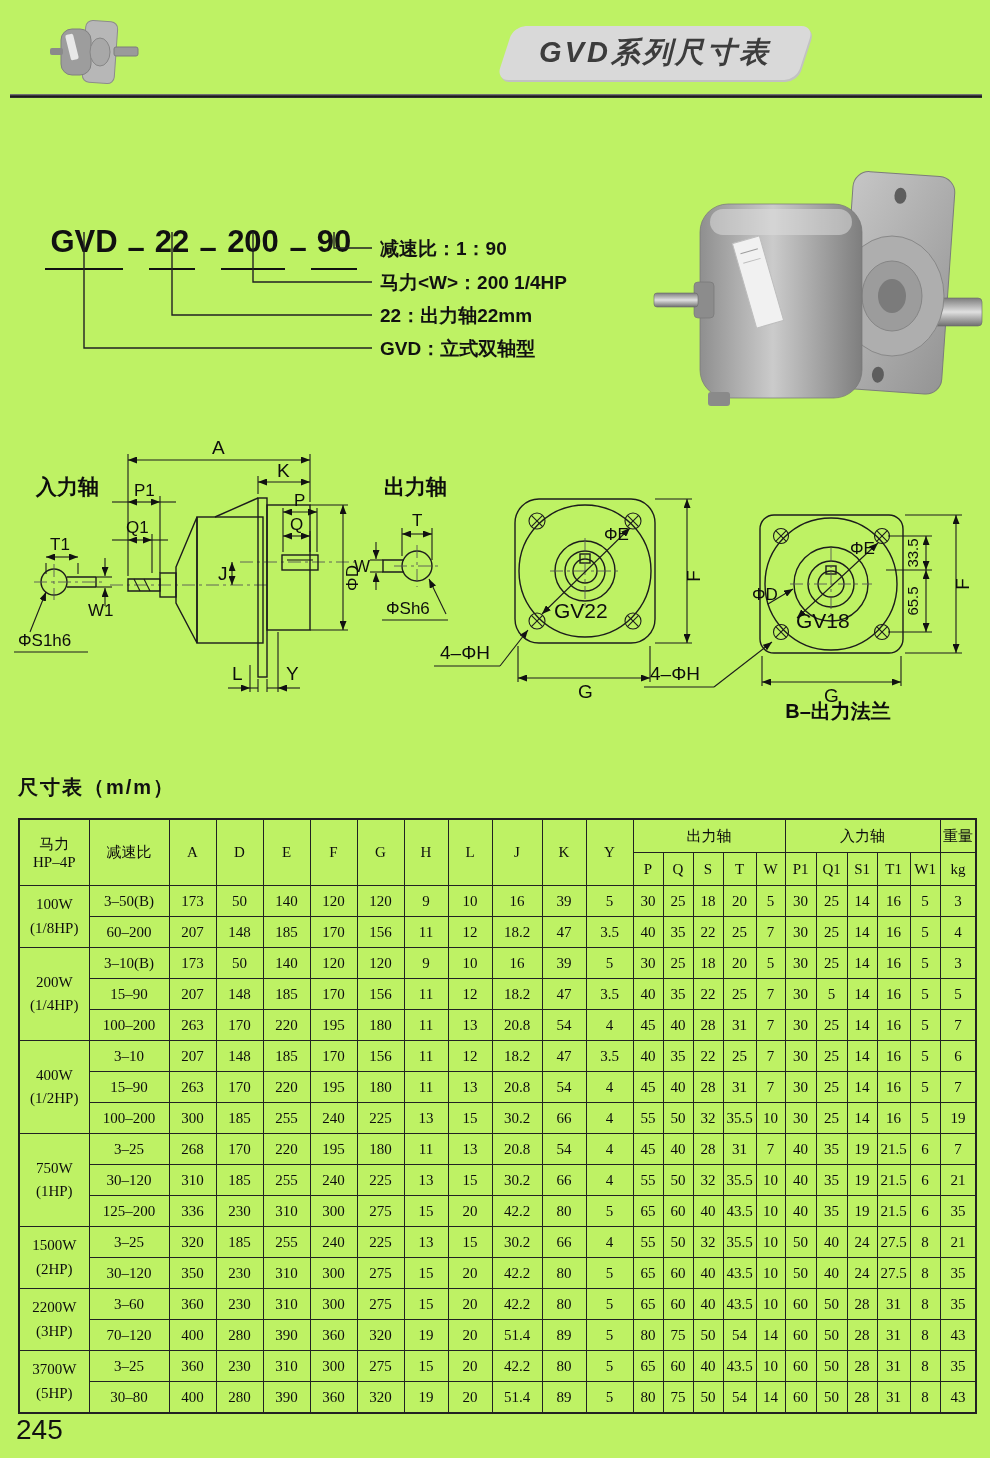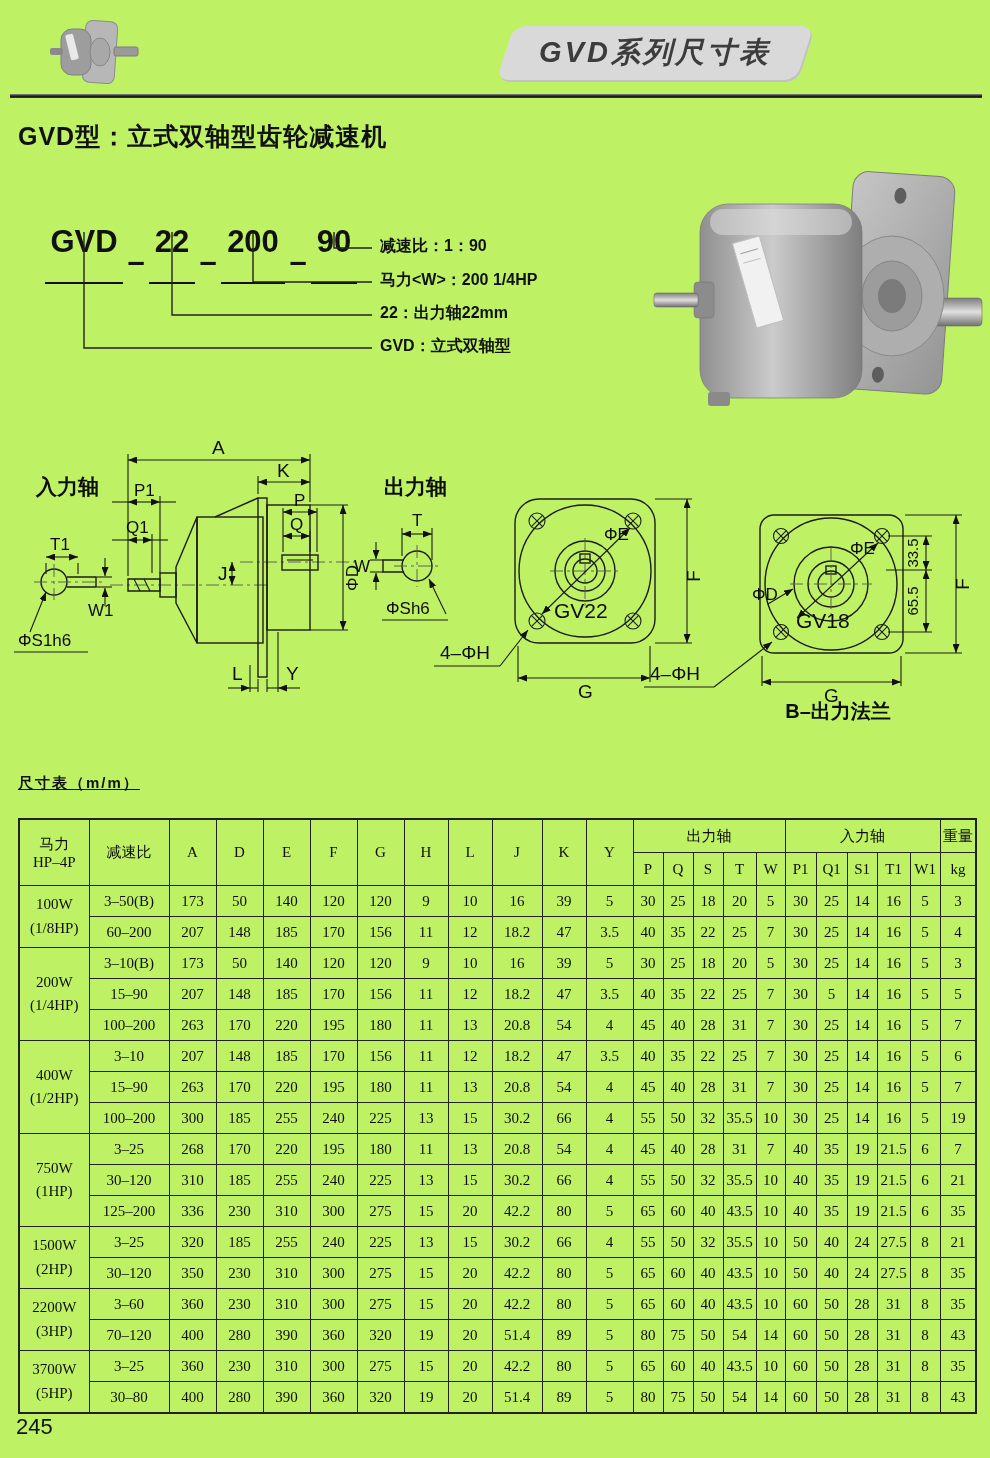--- a/index.html
+++ b/index.html
@@ -12,49 +12,49 @@
   #banner-text{position:absolute;inset:0;display:flex;align-items:center;justify-content:center;
     font-size:29px;font-weight:bold;font-style:italic;letter-spacing:3px;color:#3c3c3c;}
   #top-rule{position:absolute;left:10px;top:94px;width:972px;height:4px;
     background:linear-gradient(180deg,#8a8a8a 0%,#151515 55%,#3a3a3a 100%);}
 
   #section-title{position:absolute;left:18px;top:120px;font-size:25px;font-weight:bold;letter-spacing:1px;}
 
   
   #model-code{position:absolute;left:45px;top:188px;display:flex;align-items:flex-end;
     font-size:31px;font-weight:bold;color:#111;}
-  #model-code .seg{display:inline-block;text-align:center;border-bottom:2.5px solid #111;padding-bottom:22px;}
+  #model-code .seg{display:inline-block;text-align:center;border-bottom:2.5px solid #111;padding-bottom:8px;}
   #model-code .dash{display:inline-block;text-align:center;padding-bottom:4px;}
   .seg-gvd{width:78px;} .seg-22{width:46px;} .seg-200{width:64px;} .seg-90{width:46px;margin-top:36px;} .dash{width:26px;}
   #callout-lines{position:absolute;left:0;top:232px;}
-  .callout-label{position:absolute;left:380px;font-size:16px;font-weight:600;white-space:nowrap;color:#111;}
+  .callout-label{position:absolute;left:380px;font-size:19px;font-weight:600;white-space:nowrap;color:#111;}
 
   
   #techdraw{position:absolute;left:0;top:430px;}
   #techdraw .ol{stroke:#1c1c1c;stroke-width:1.4;fill:none;}
   #techdraw .dim{stroke:#1c1c1c;stroke-width:1.1;fill:none;}
   #techdraw .cl{stroke:#555;stroke-width:0.9;fill:none;stroke-dasharray:13 4 3 4;}
   #techdraw text{font-family:"Liberation Sans",sans-serif;fill:#0d0d0d;}
   .dl{font-size:17px;} .dl2{font-size:19px;}
   .cjk{font-size:21px;font-weight:bold;}
 
   
   #product-photo{position:absolute;left:640px;top:148px;}
   #product-thumb{position:absolute;left:48px;top:16px;}
 
   
-  #table-title{position:absolute;left:18px;top:774px;font-size:15px;font-weight:bold;letter-spacing:2px;text-decoration:underline;}
+  #table-title{position:absolute;left:18px;top:774px;font-size:20px;font-weight:bold;letter-spacing:2px;}
   #dim-table{position:absolute;left:18px;top:818px;border-collapse:collapse;table-layout:fixed;width:957px;font-family:Liberation Serif, serif;}
   #dim-table th,#dim-table td{border:1px solid #222;text-align:center;vertical-align:middle;
     font-weight:normal;padding:0;font-size:15px;color:#0d0d0d;overflow:hidden;white-space:nowrap;}
   #dim-table{border:2px solid #222;}
   #dim-table thead th{height:32px;}
   #dim-table tbody td{height:30px;}
   .power-cell div{line-height:1.55;font-size:15px;}
-  #footer-page{position:absolute;left:16px;top:1414px;font-size:22px;color:#111;}
+  #footer-page{position:absolute;left:16px;top:1414px;font-size:28px;color:#111;}
 </style>
 </head>
 <body>
 
 <div id="page">
 
   <svg id="product-thumb" width="96" height="74" viewBox="0 0 96 74">
     <rect x="36" y="5" width="32" height="62" rx="7" fill="#b7b7b7" stroke="#8c8c8c" transform="rotate(4 52 36)"></rect>
     <rect x="13" y="13" width="30" height="46" rx="11" fill="#9d9d9d" stroke="#808080"></rect>
     <rect x="2" y="32" width="13" height="7" rx="2" fill="#8a8a8a"></rect>
@@ -62,21 +62,20 @@
     <ellipse cx="52" cy="36" rx="10" ry="14" fill="#a8a8a8" stroke="#868686"></ellipse>
     <rect x="20" y="18" width="8" height="26" rx="2" fill="#e8e8e8" transform="rotate(-14 24 31)"></rect>
   </svg>
 
   <div id="banner-wrap">
     <div id="banner-bg"></div>
     <div id="banner-text">GVD系列尺寸表</div>
   </div>
   <div id="top-rule"></div>
 
-  <div id="section-title">GVD型：立式双轴型齿轮减速机</div>
 
   <div id="model-code">
     <span class="seg seg-gvd">GVD</span>
     <span class="dash">–</span>
     <span class="seg seg-22">22</span>
     <span class="dash">–</span>
     <span class="seg seg-200">200</span>
     <span class="dash">–</span>
     <span class="seg seg-90">90</span>
   </div>

